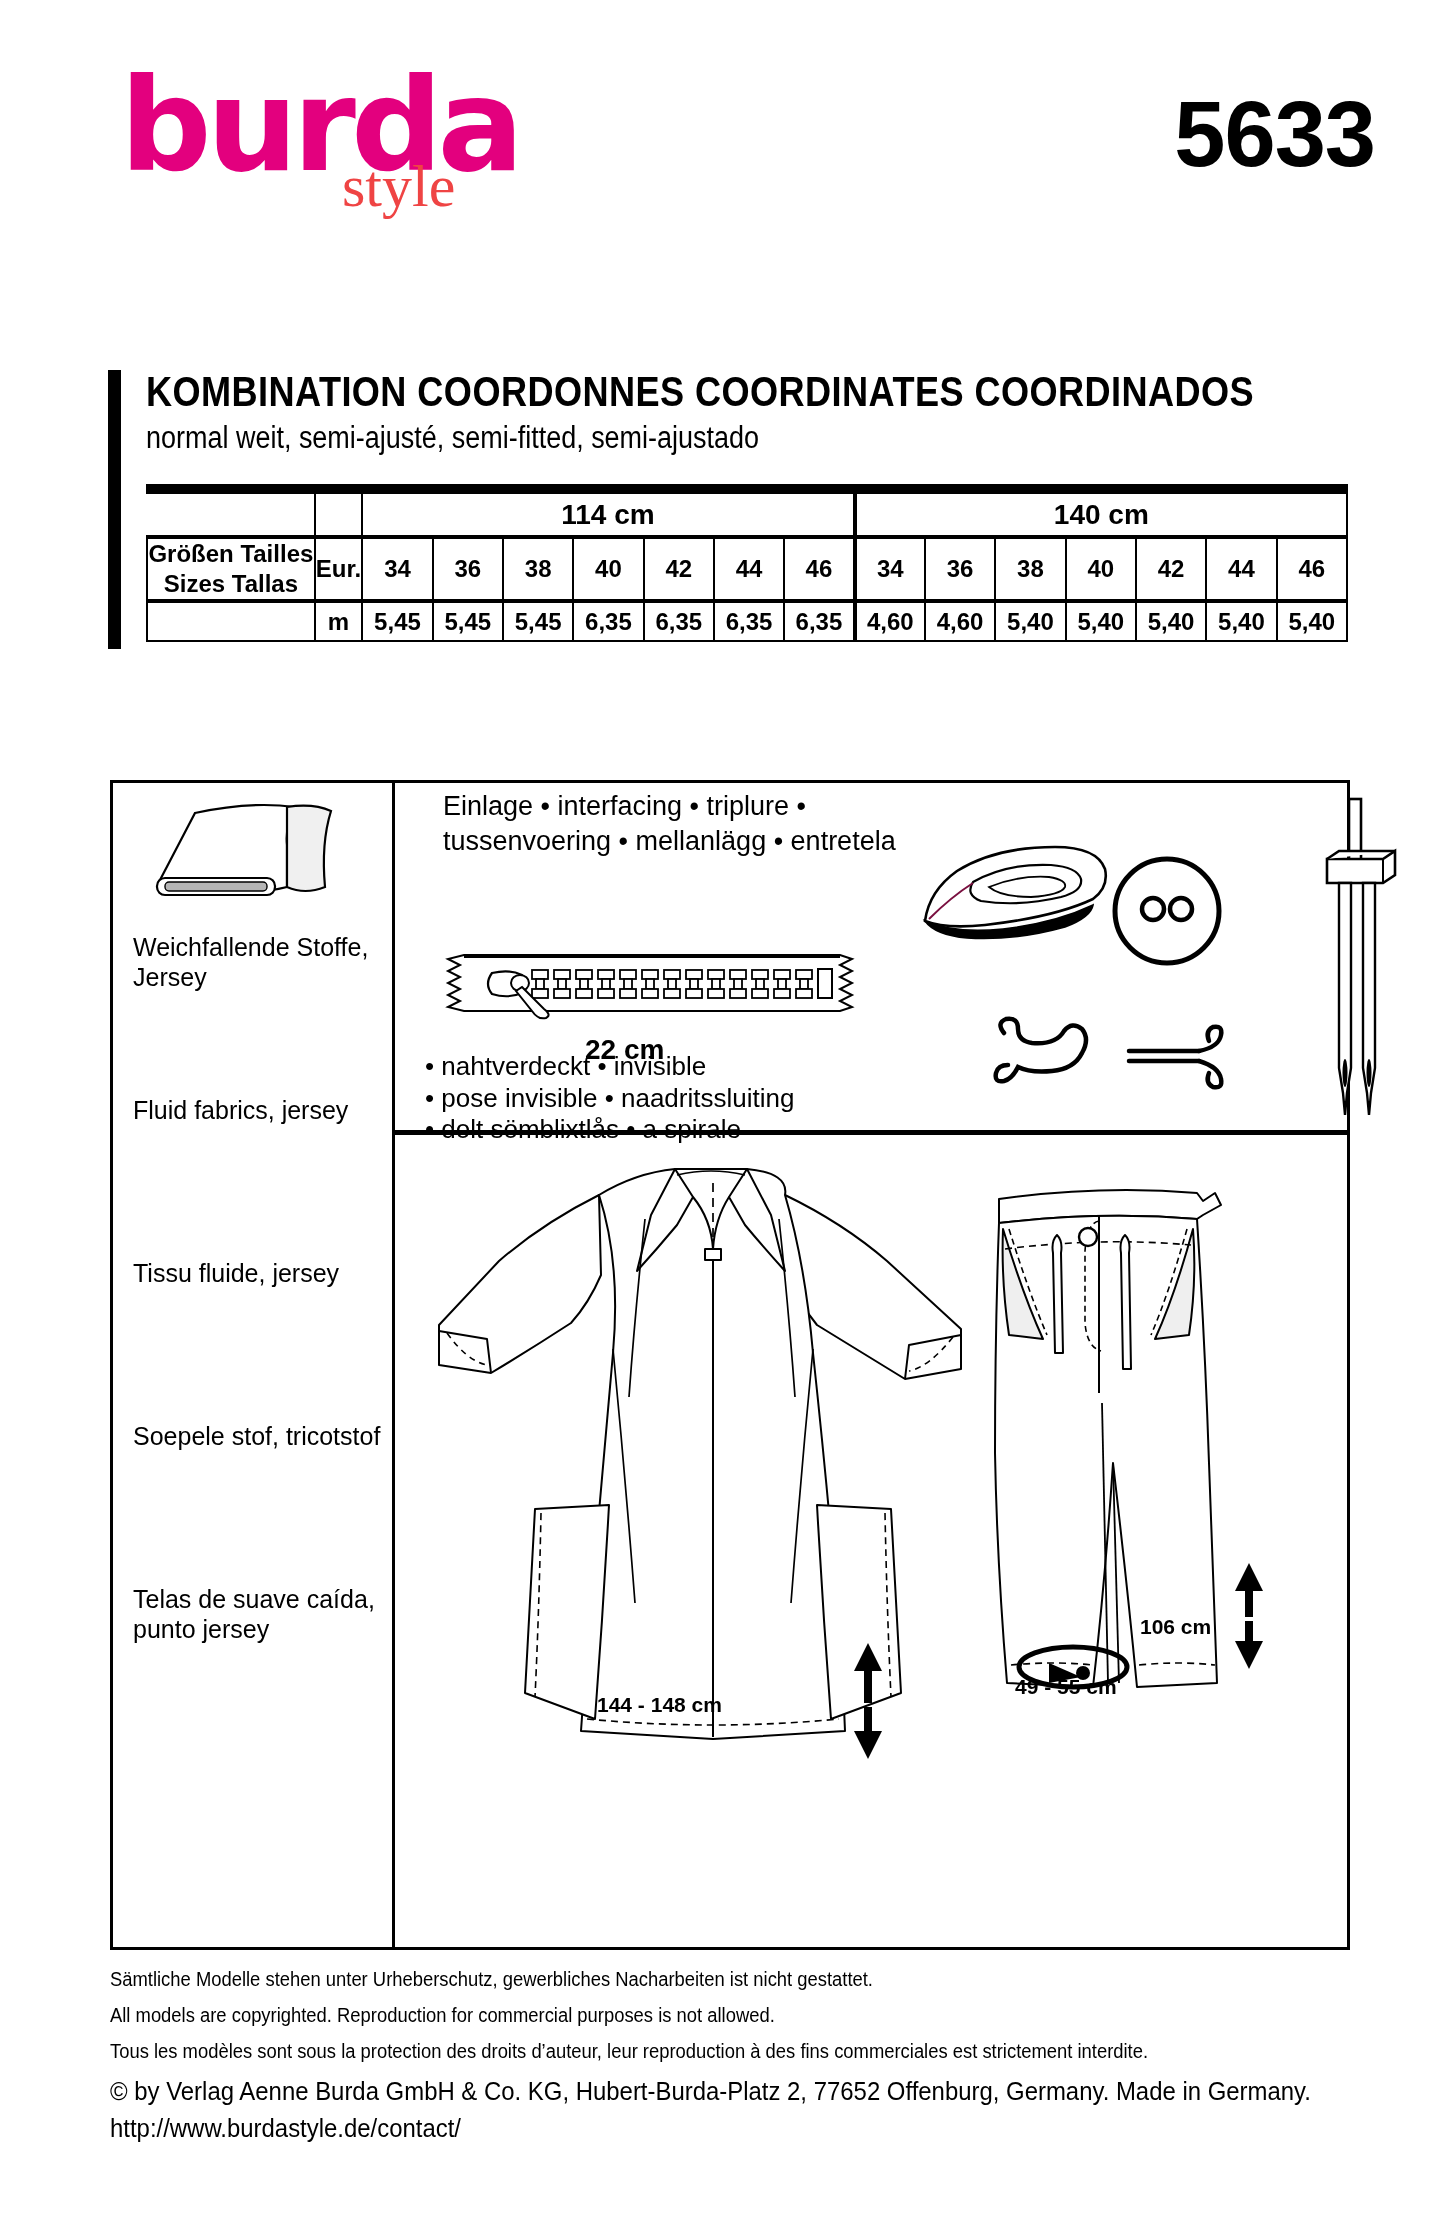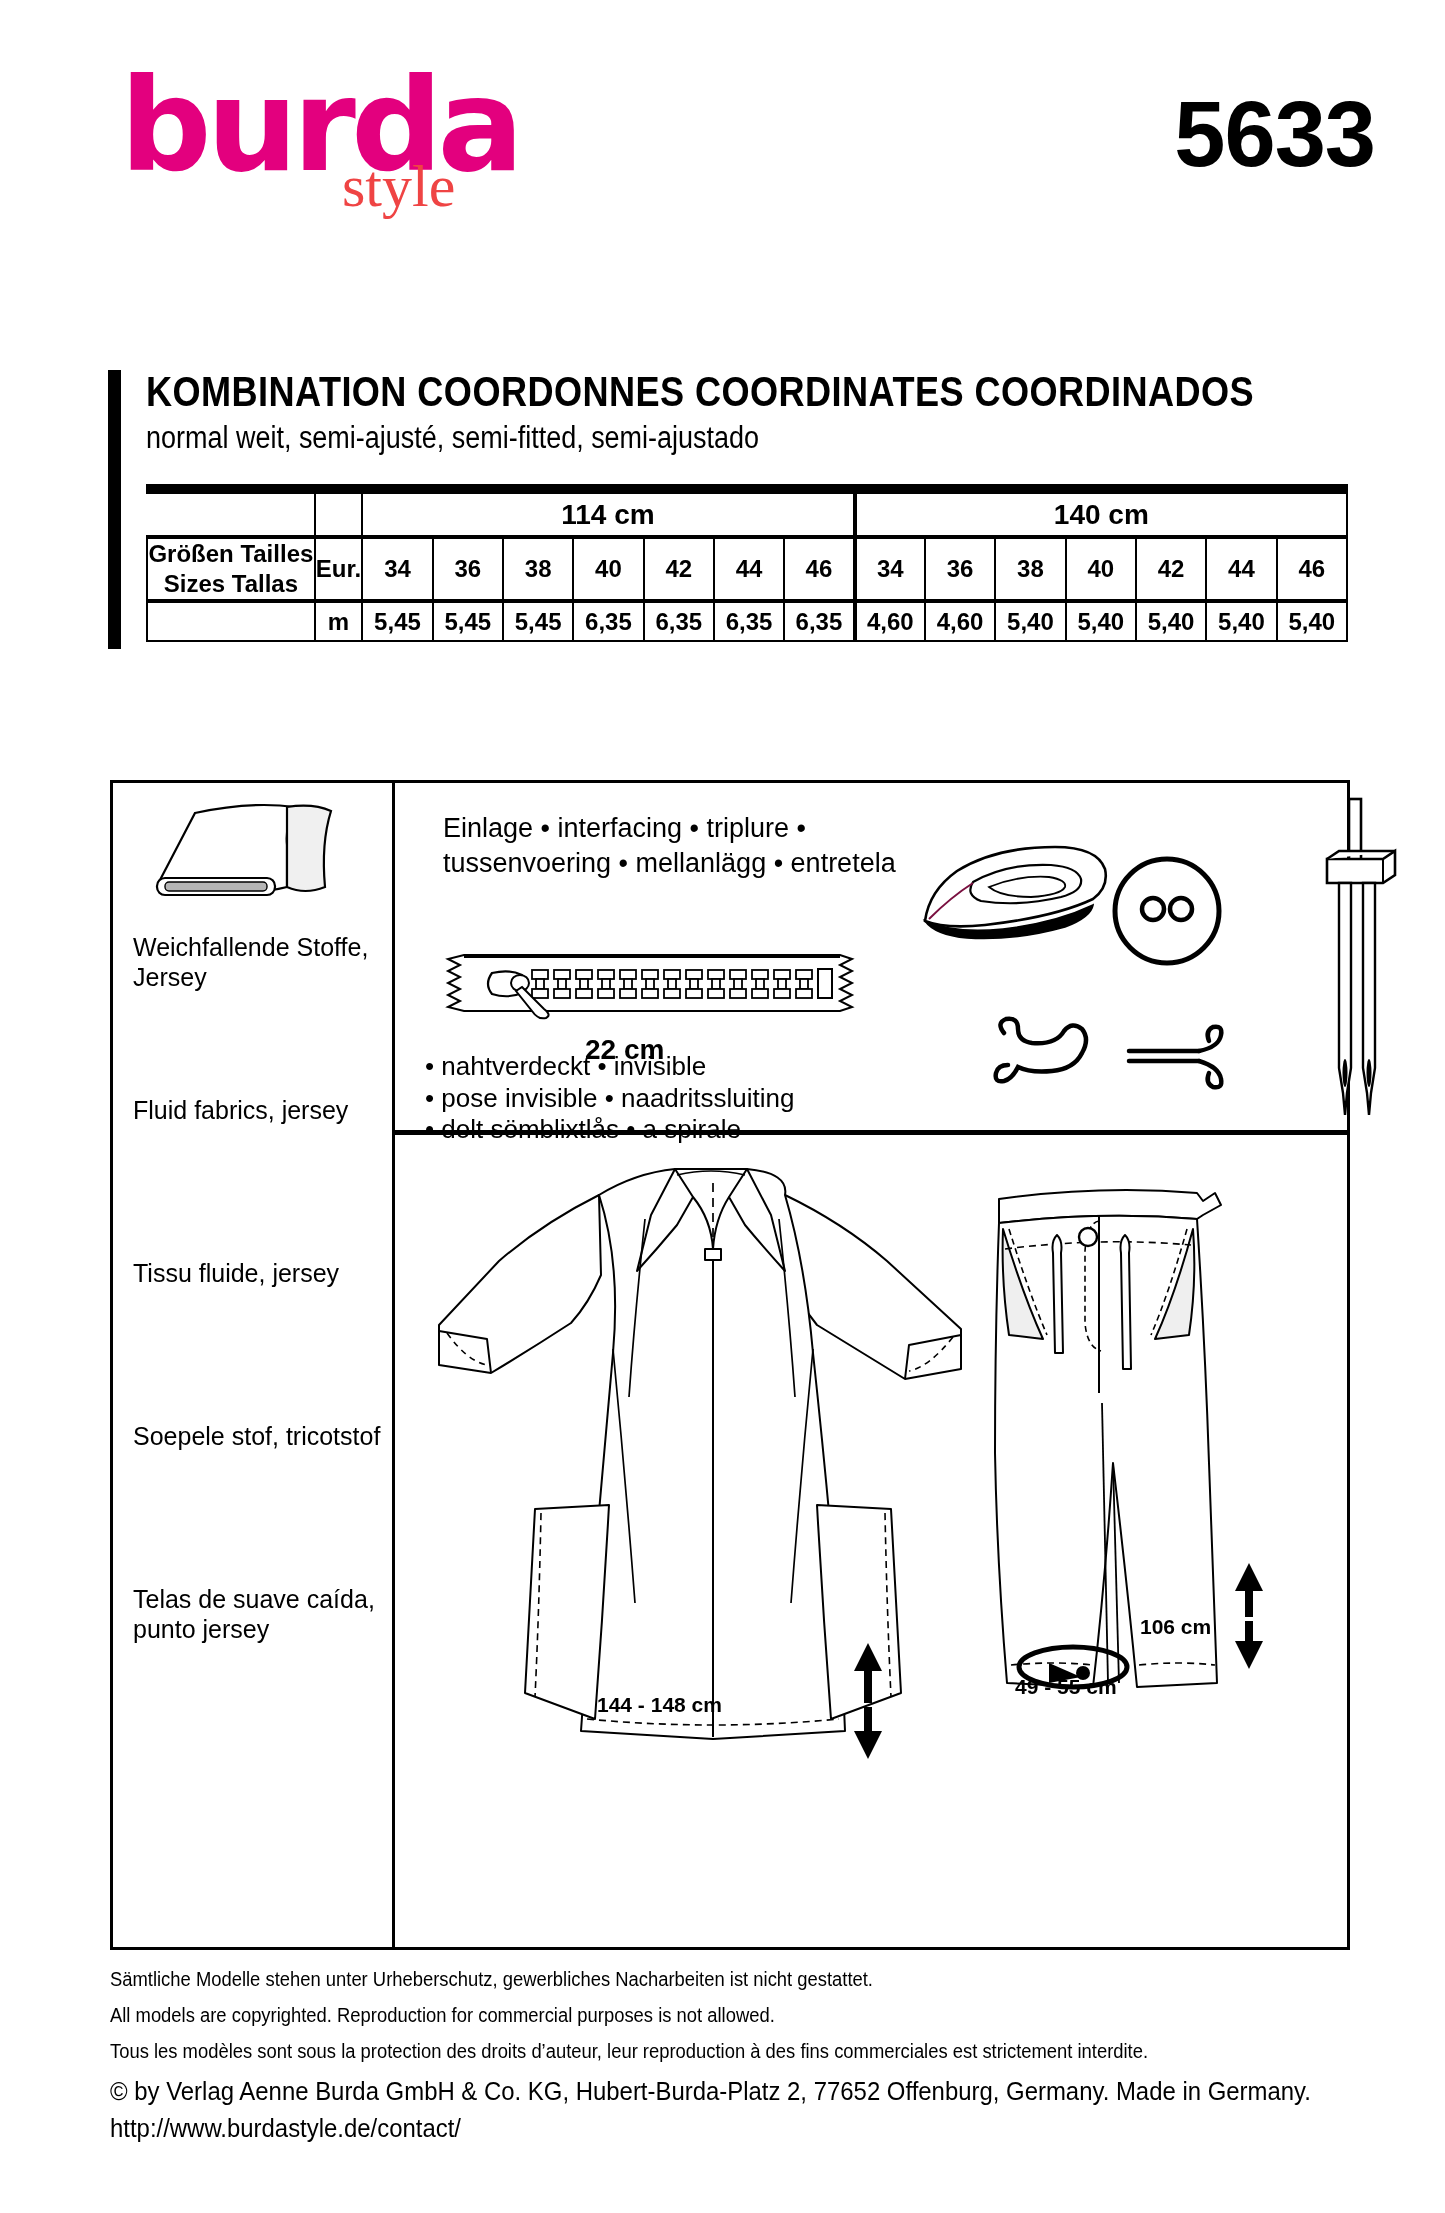--- a/index.html
+++ b/index.html
@@ -125,21 +125,21 @@
     position:absolute; left:20px; top:150px; width:252px;
   }
   .fabric-item {
     font-size:25px;
     line-height:1.18;
     height:163px;
   }
 
   
   .interfacing-txt {
-    position:absolute; left:48px; top:28px;
+    position:absolute; left:48px; top:6px;
     font-size:27px; line-height:1.3; width:470px;
   }
   .zip-size {
     position:absolute; left:190px; top:251px;
     font-size:28px; font-weight:bold;
     font-family:"Liberation Sans Narrow","Liberation Sans",sans-serif;
   }
   .zip-desc {
     position:absolute; left:30px; top:268px;
     font-size:26px; line-height:1.22;

